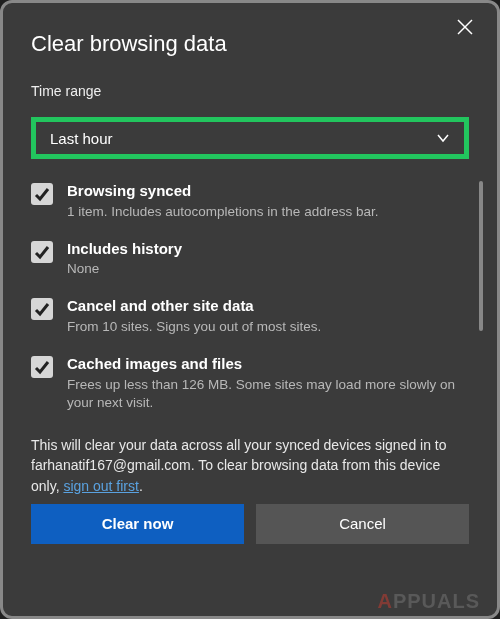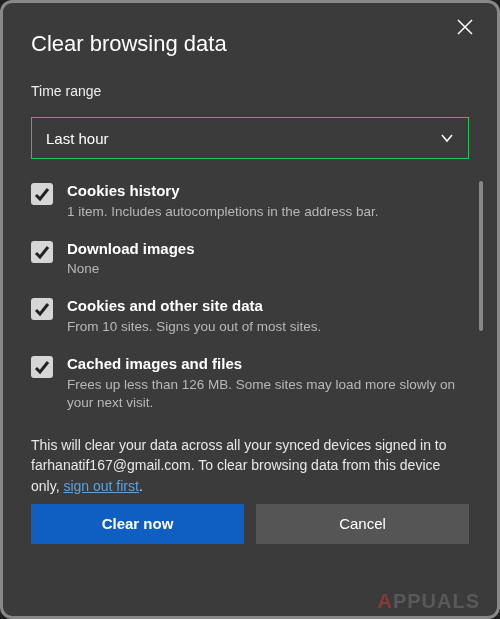--- a/index.html
+++ b/index.html
@@ -38,21 +38,21 @@
     margin-bottom: 26px;
   }
   .range-label {
     font-size: 14px;
     margin-bottom: 18px;
     color: #eee;
   }
   .select {
     width: 100%;
     height: 42px;
-    border: 1px solid #22c55e;
+    border: 5px solid #22c55e;
     background: #3b3b3b;
     display: flex;
     align-items: center;
     justify-content: space-between;
     padding: 1px 14px;
     cursor: pointer;
     margin-bottom: 22px;
   }
   .select-value { font-size: 15px; }
   .select svg { width: 14px; height: 14px; fill: none; stroke: #fff; stroke-width: 1.5; }
@@ -173,45 +173,45 @@
   <div class="list-area">
     <div class="scrollbar"></div>
 
     <div class="option">
       <div class="checkbox">
         <svg viewBox="0 0 16 16">
             <polyline points="2,9 6,13 14,3"></polyline>
           </svg>
       </div>
       <div class="opt-text">
-        <div class="opt-title">Cookies history</div>
+        <div class="opt-title">Browsing synced</div>
         <div class="opt-desc">1 item. Includes autocompletions in the address bar.</div>
       </div>
     </div>
 
     <div class="option">
       <div class="checkbox">
         <svg viewBox="0 0 16 16">
             <polyline points="2,9 6,13 14,3"></polyline>
           </svg>
       </div>
       <div class="opt-text">
-        <div class="opt-title">Download images</div>
+        <div class="opt-title">Includes history</div>
         <div class="opt-desc">None</div>
       </div>
     </div>
 
     <div class="option">
       <div class="checkbox">
         <svg viewBox="0 0 16 16">
             <polyline points="2,9 6,13 14,3"></polyline>
           </svg>
       </div>
       <div class="opt-text">
-        <div class="opt-title">Cookies and other site data</div>
+        <div class="opt-title">Cancel and other site data</div>
         <div class="opt-desc">From 10 sites. Signs you out of most sites.</div>
       </div>
     </div>
 
     <div class="option">
       <div class="checkbox">
         <svg viewBox="0 0 16 16">
             <polyline points="2,9 6,13 14,3"></polyline>
           </svg>
       </div>

